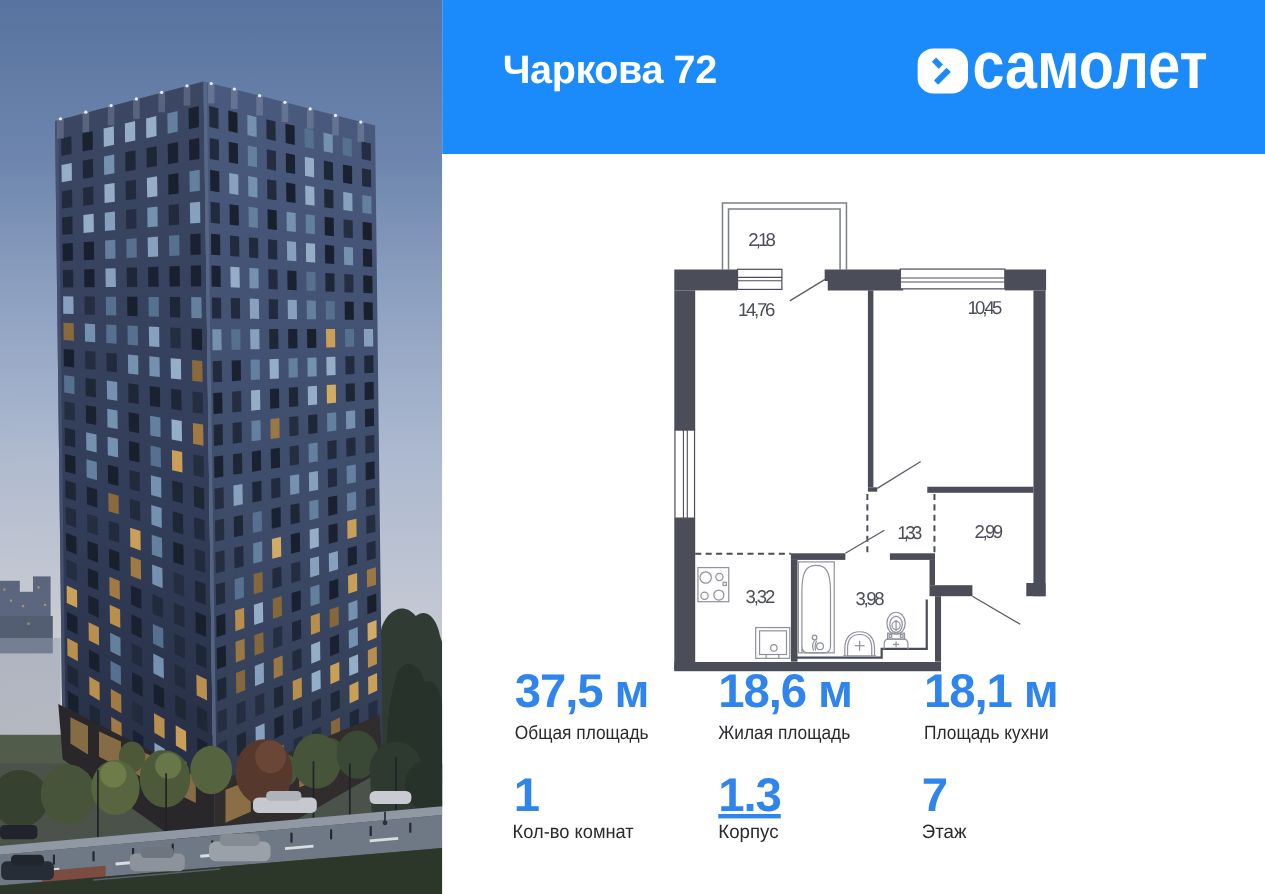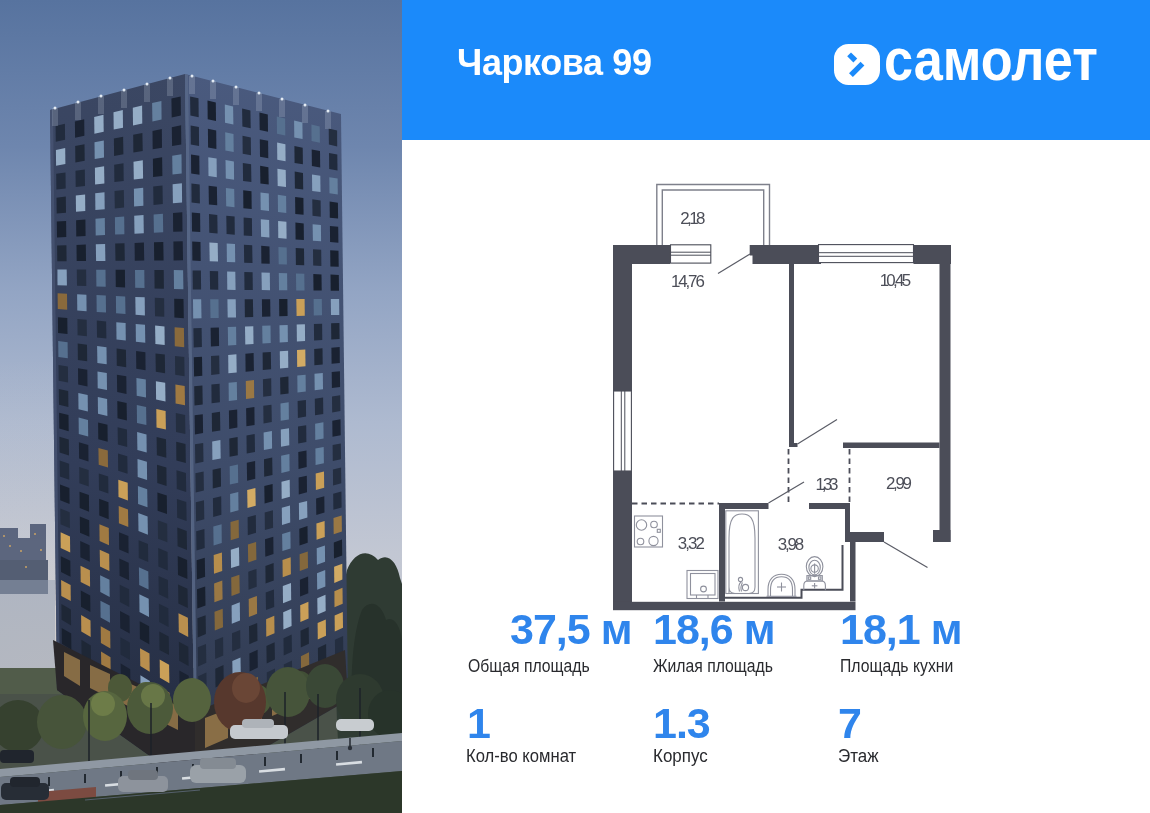--- a/index.html
+++ b/index.html
@@ -577,21 +577,21 @@
 <rect x="242" y="719" width="32" height="9" rx="4" fill="#aeb3b9"></rect>
 <rect x="336" y="719" width="38" height="12" rx="5" fill="#c8ccd0"></rect>
 </g>
 
 <circle cx="350" cy="748" r="2.2" fill="#2a3038"></circle>
 <line x1="350" y1="738" x2="350" y2="748" stroke="#2a3038" stroke-width="1.6"></line>
 </svg></div>
 
 <div class="abs" style="left:402px;top:0;width:748px;height:140px;background:#1b8afa;"></div>
 
-<div class="abs" style="left:457px;top:42px;color:#fff;font-weight:bold;font-size:36px;letter-spacing:-0.4px;">Чаркова 99</div>
+<div class="abs" style="left:457px;top:42px;color:#fff;font-weight:bold;font-size:36px;letter-spacing:-0.4px;">Чаркова 72</div>
 
 <div class="abs" style="left:834px;top:42px;width:262px;height:46px;"><svg width="262" height="46" viewBox="0 0 262 46" xmlns="http://www.w3.org/2000/svg">
 <rect x="0" y="2" width="46" height="41" rx="14.5" fill="#ffffff"></rect>
 <g fill="#1b8afa">
 <rect x="15.5" y="11.0" width="5.4" height="8.8" transform="rotate(-45 18.2 15.4)"></rect>
 <rect x="20.0" y="19.15" width="5.4" height="16.3" transform="rotate(45 22.7 27.3)"></rect>
 </g>
 </svg></div>
 
 <div class="abs" style="left:884px;top:25px;color:#fff;font-weight:bold;font-size:60px;transform:scaleX(0.871);transform-origin:0 0;">самолет</div>
@@ -726,34 +726,34 @@
 <text x="827" y="478.2" textLength="22.8">1,33</text>
 
 <text x="899" y="477.4" textLength="26">2,99</text>
 
 <text x="691.3" y="536.5" textLength="27">3,32</text>
 
 <text x="791" y="538" textLength="26.5">3,98</text>
 </g>
 </svg></div>
 
-<div class="abs num" style="left:468px;top:605px;margin-left:42px;">37,5 м</div>
+<div class="abs num" style="left:468px;top:605px;">37,5 м</div>
 
 <div class="abs lbl" style="left:468px;top:655.5px;">Общая площадь</div>
 
 <div class="abs num" style="left:653px;top:605px;">18,6 м</div>
 
 <div class="abs lbl" style="left:653px;top:655.5px;">Жилая площадь</div>
 
 <div class="abs num" style="left:840px;top:605px;text-align:center;">18,1 м</div>
 
 <div class="abs lbl" style="left:840px;top:655.5px;">Площадь кухни</div>
 
 <div class="abs num" style="left:467px;top:699px;">1</div>
 
 <div class="abs lbl" style="left:466px;top:746px;transform:scaleX(0.95);">Кол-во комнат</div>
 
-<div class="abs num" style="left:653px;top:699px;">1.3</div>
+<div class="abs num" style="left:653px;top:699px;text-decoration:underline;">1.3</div>
 
 <div class="abs lbl" style="left:653px;top:746px;transform:scaleX(0.97);">Корпус</div>
 
 <div class="abs num" style="left:838px;top:699px;">7</div>
 
 <div class="abs lbl" style="left:838px;top:746px;transform:scaleX(0.97);">Этаж</div>
 </body></html>

